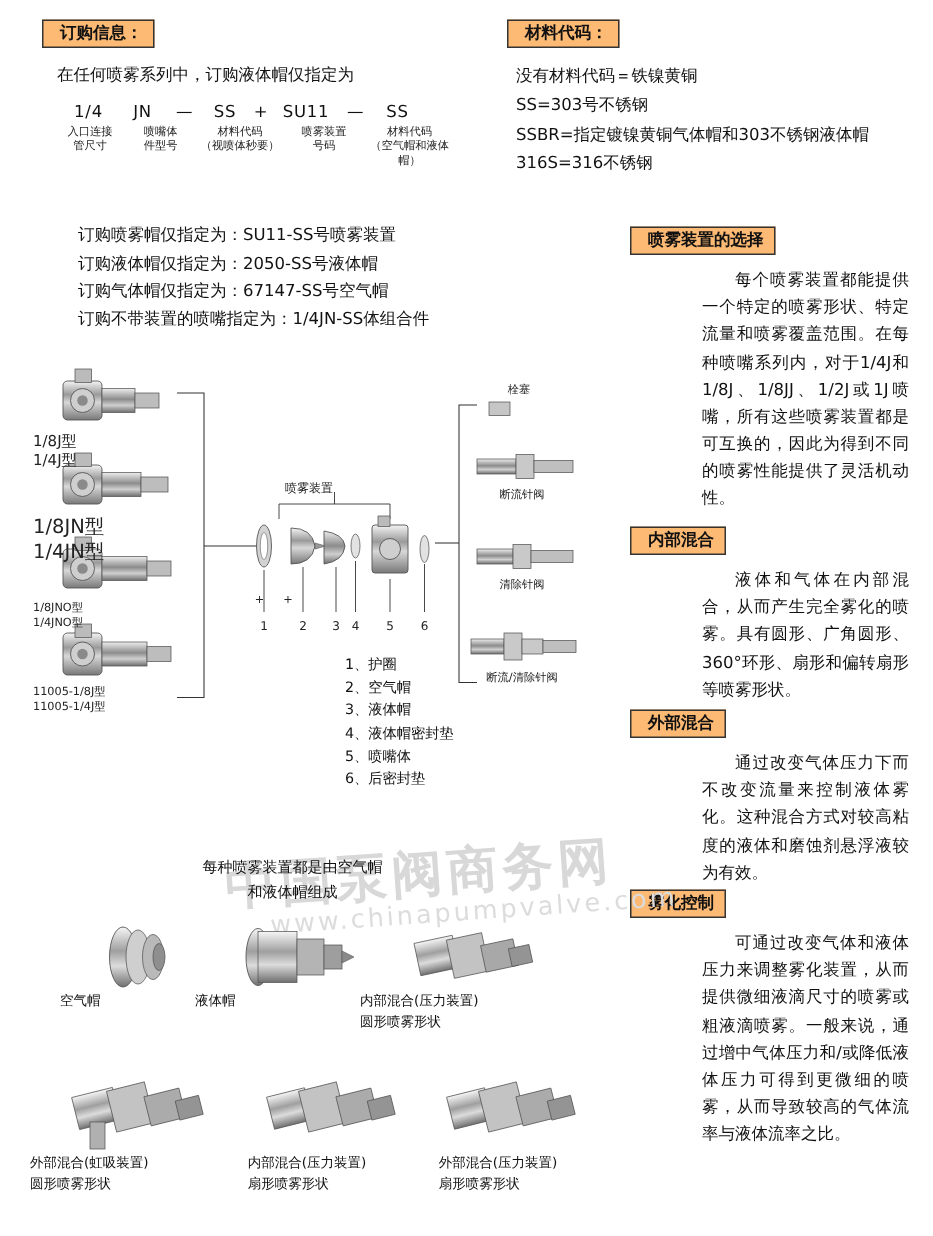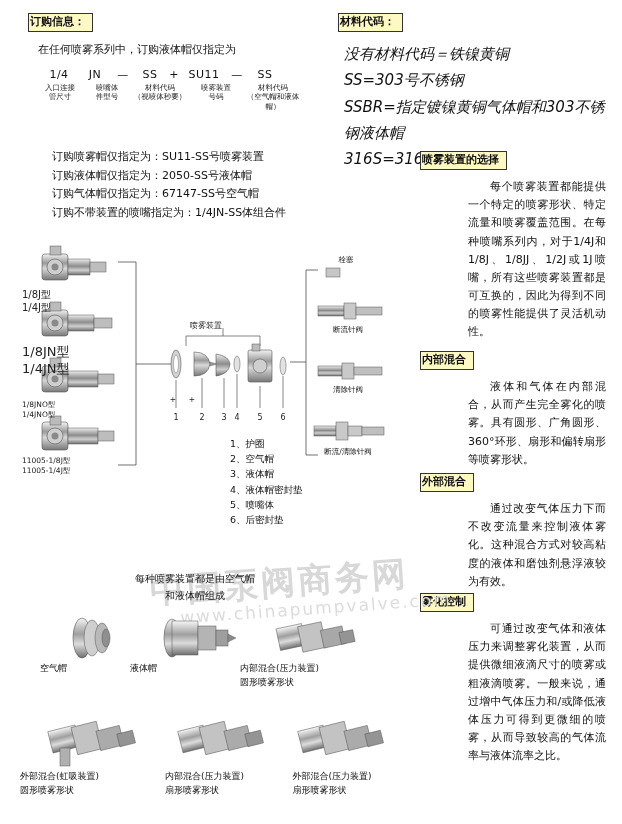--- a/index.html
+++ b/index.html
@@ -10,24 +10,24 @@
     color:#111;
     position:relative;
     overflow:hidden;
   }
   .page{position:relative;width:622px;height:824px;}
 
   
   .box-title{
     display:inline-block;
     border:1px solid #333;
-    padding:2px 7px 3px 1px;
+    padding:2px 7px 3px 11px;
     font-size:11px;
     font-weight:bold;
-    background:#fef9c3;
+    background:#fdba74;
     line-height:1.1;
   }
   .para{
     font-size:11px;
     line-height:1.65;
     text-align:justify;
     color:#111;
     margin-left:48px;
   }
   .indent{text-indent:2em;}
@@ -45,21 +45,21 @@
   .cd{width:22px;}
   .c2{width:34px;}
   .c3{width:32px;}
   .cp{width:16px;}
   .c4{width:44px;}
   .c5{width:34px;}
 
   
   #mat-code{position:absolute;left:338px;top:10px;width:270px;}
   #mat-lines{margin-top:9px;}
-  .mline{font-size:15px;line-height:1.75;font-style:italic;}
+  .mline{font-size:11px;line-height:1.75;}
 
   
   .rsec{position:absolute;left:420px;width:186px;}
   #sec-select{top:148px;}
   #sec-inner{top:348px;}
   #sec-outer{top:470px;}
   #sec-atom{top:590px;}
   .rsec .para{margin-top:8px;}
 
   

